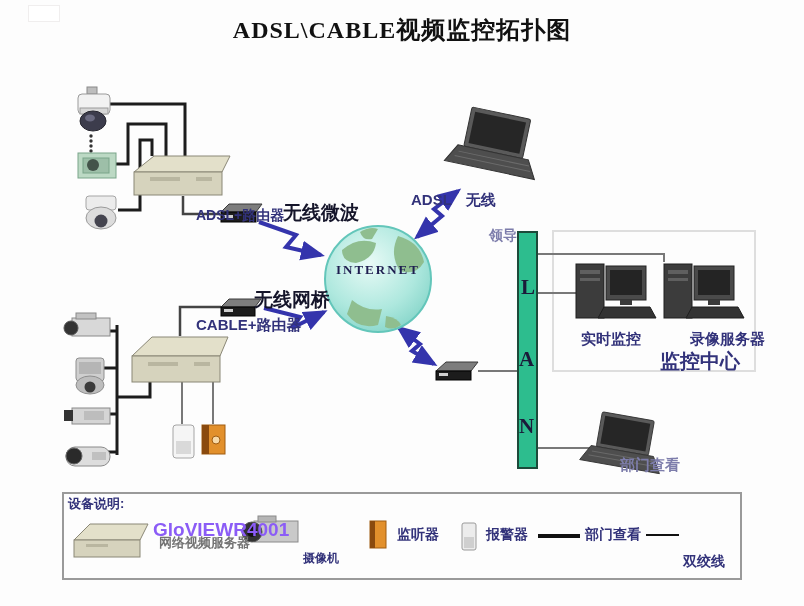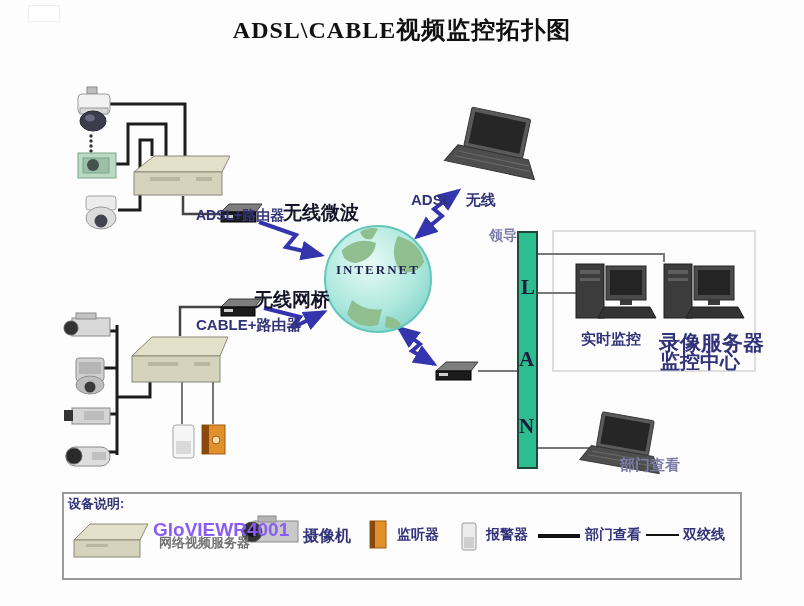--- a/index.html
+++ b/index.html
@@ -248,26 +248,26 @@
   <div class="lbl navy" style="left:411px;top:192px;font-size:15px;word-spacing:10px;">ADSL 无线</div>
   <div class="lbl purple" style="left:489px;top:190px;font-size:14px;margin-top:38px;">领导</div>
 
   <div class="lbl serif" style="left:336px;top:263px;font-size:13px;font-weight:bold;color:#1e1e50;letter-spacing:2px;">INTERNET</div>
 
   <div class="lbl serif" style="left:521px;top:276px;font-size:21px;font-weight:bold;color:#1b1b3a;">L</div>
   <div class="lbl serif" style="left:519px;top:348px;font-size:21px;font-weight:bold;color:#1b1b3a;">A</div>
   <div class="lbl serif" style="left:519px;top:415px;font-size:21px;font-weight:bold;color:#1b1b3a;">N</div>
 
   <div class="lbl navy" style="left:581px;top:331px;font-size:15px;">实时监控</div>
-  <div class="lbl navy" style="left:659px;top:331px;font-size:21px;">录像服务器</div>
+  <div class="lbl navy" style="left:690px;top:331px;font-size:15px;">录像服务器</div>
   <div class="lbl navy" style="left:660px;top:350px;font-size:20px;">监控中心</div>
   <div class="lbl purple" style="left:620px;top:457px;font-size:15px;">部门查看</div>
 
   <div class="lbl navy" style="left:68px;top:497px;font-size:13px;">设备说明:</div>
   <div class="lbl" style="left:153px;top:520px;font-size:19px;color:#8b5cf6;font-weight:bold;">GloVIEWR4001</div>
   <div class="lbl" style="left:151px;top:536px;font-size:13px;color:#737373;font-weight:bold;margin-left:8px;">网络视频服务器</div>
-  <div class="lbl navy" style="left:303px;top:527px;font-size:16px;">摄像机</div>
+  <div class="lbl navy" style="left:303px;top:552px;font-size:12px;">摄像机</div>
   <div class="lbl navy" style="left:397px;top:527px;font-size:14px;">监听器</div>
   <div class="lbl navy" style="left:486px;top:527px;font-size:14px;">报警器</div>
   <div class="lbl navy" style="left:585px;top:527px;font-size:14px;">部门查看</div>
-  <div class="lbl navy" style="left:683px;top:527px;font-size:14px;">双绞线</div>
+  <div class="lbl navy" style="left:683px;top:554px;font-size:14px;">双绞线</div>
 
 </div>
 
 </body></html>

